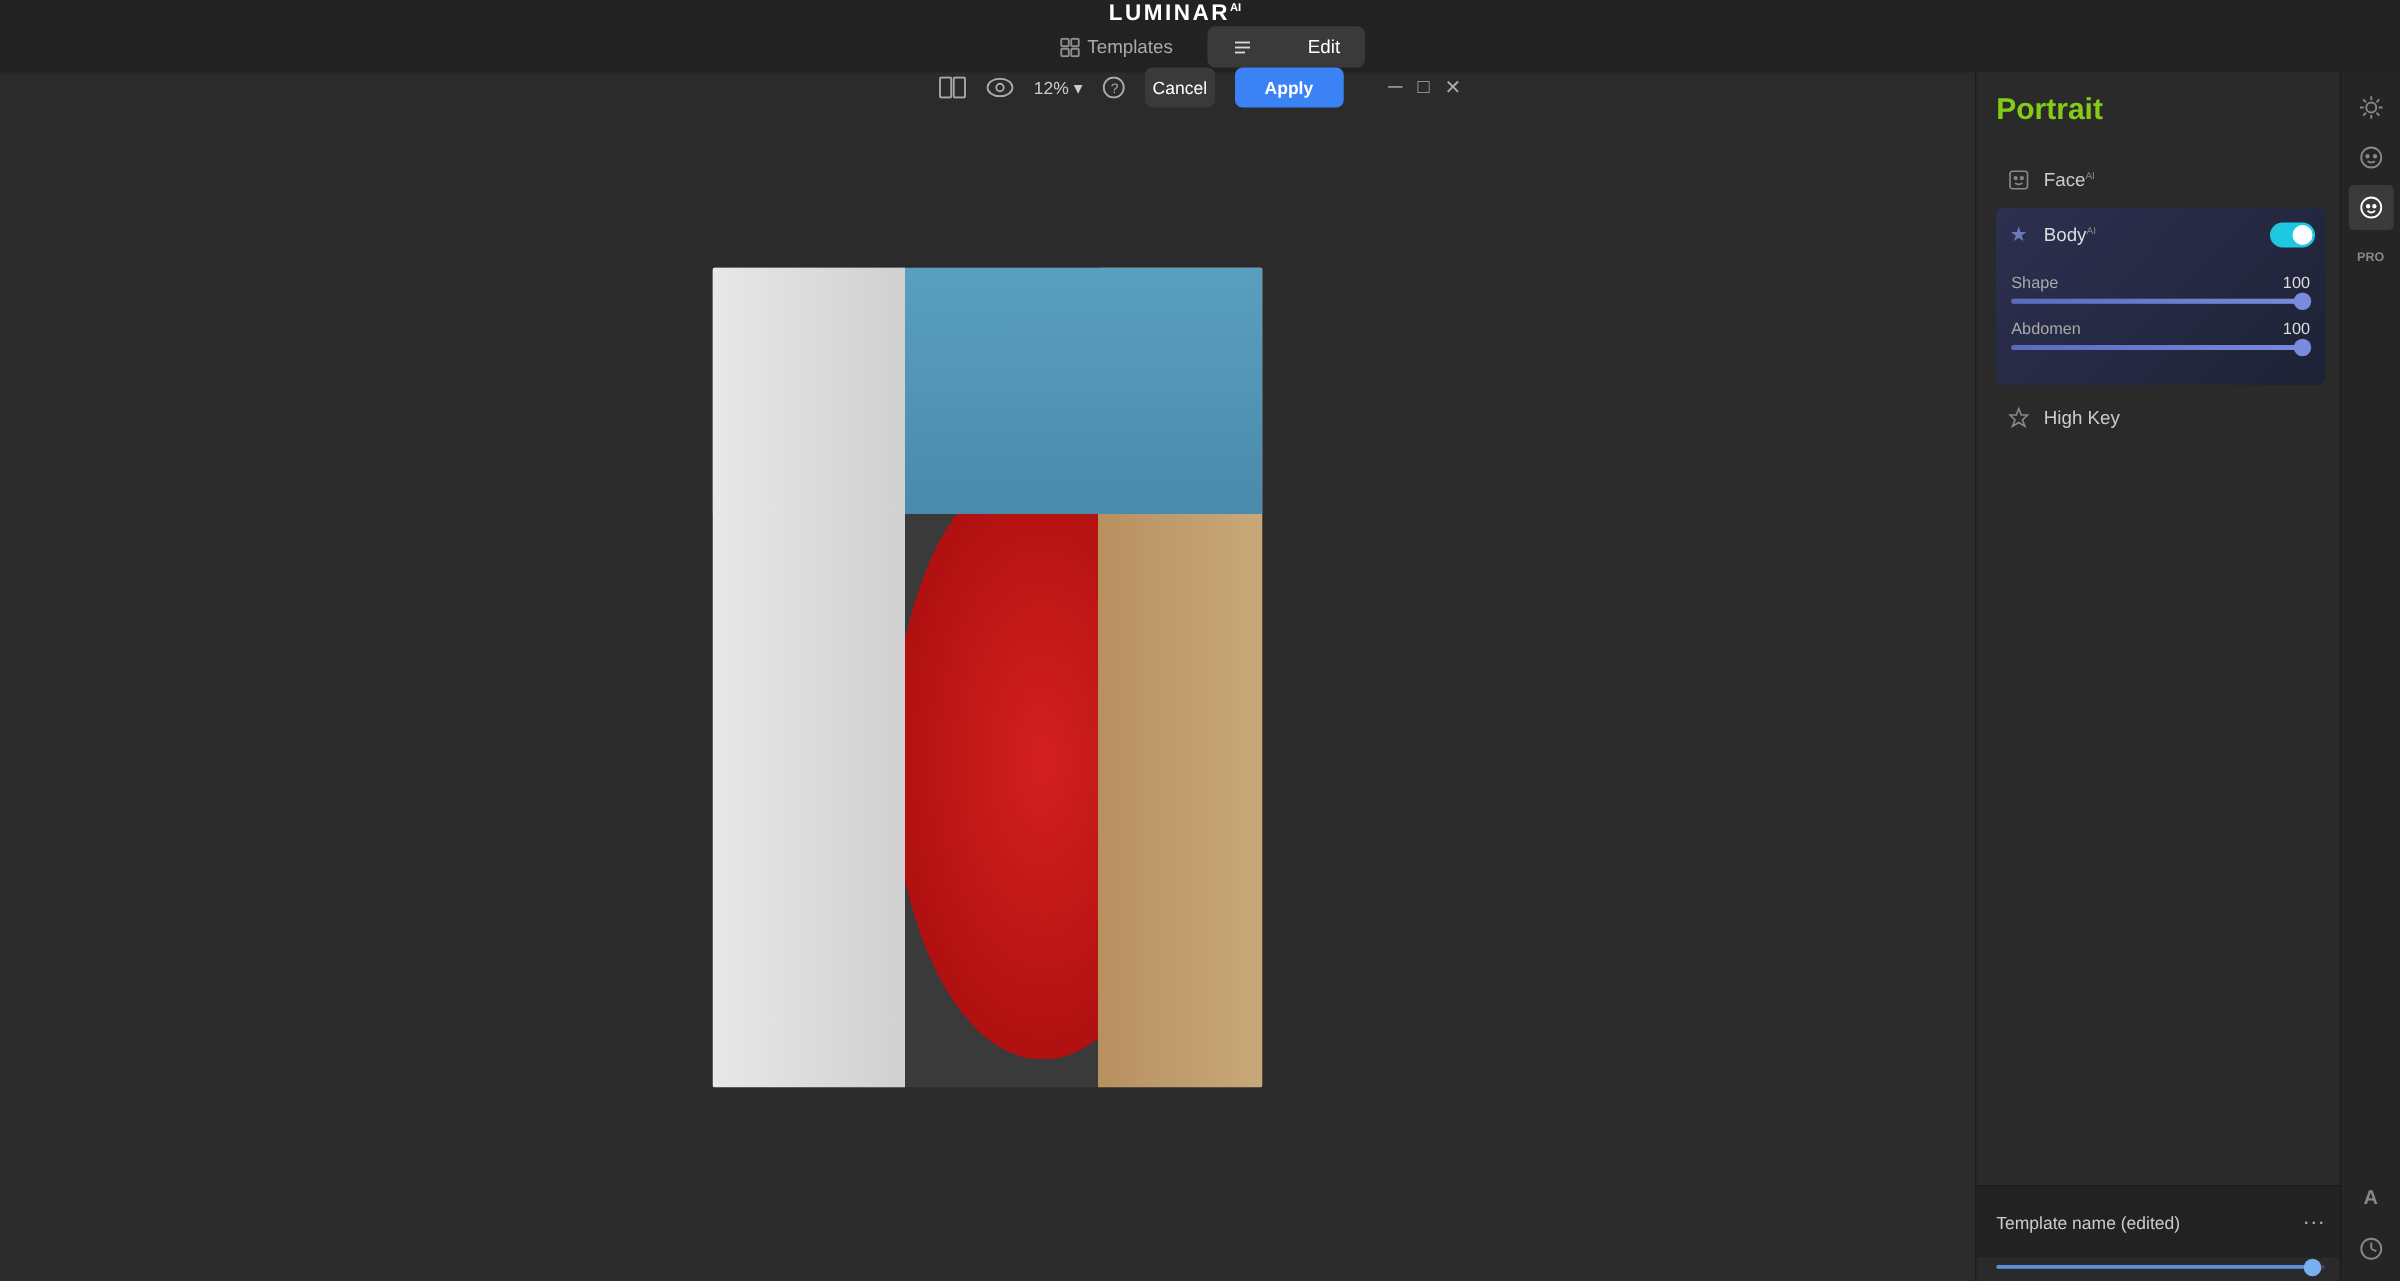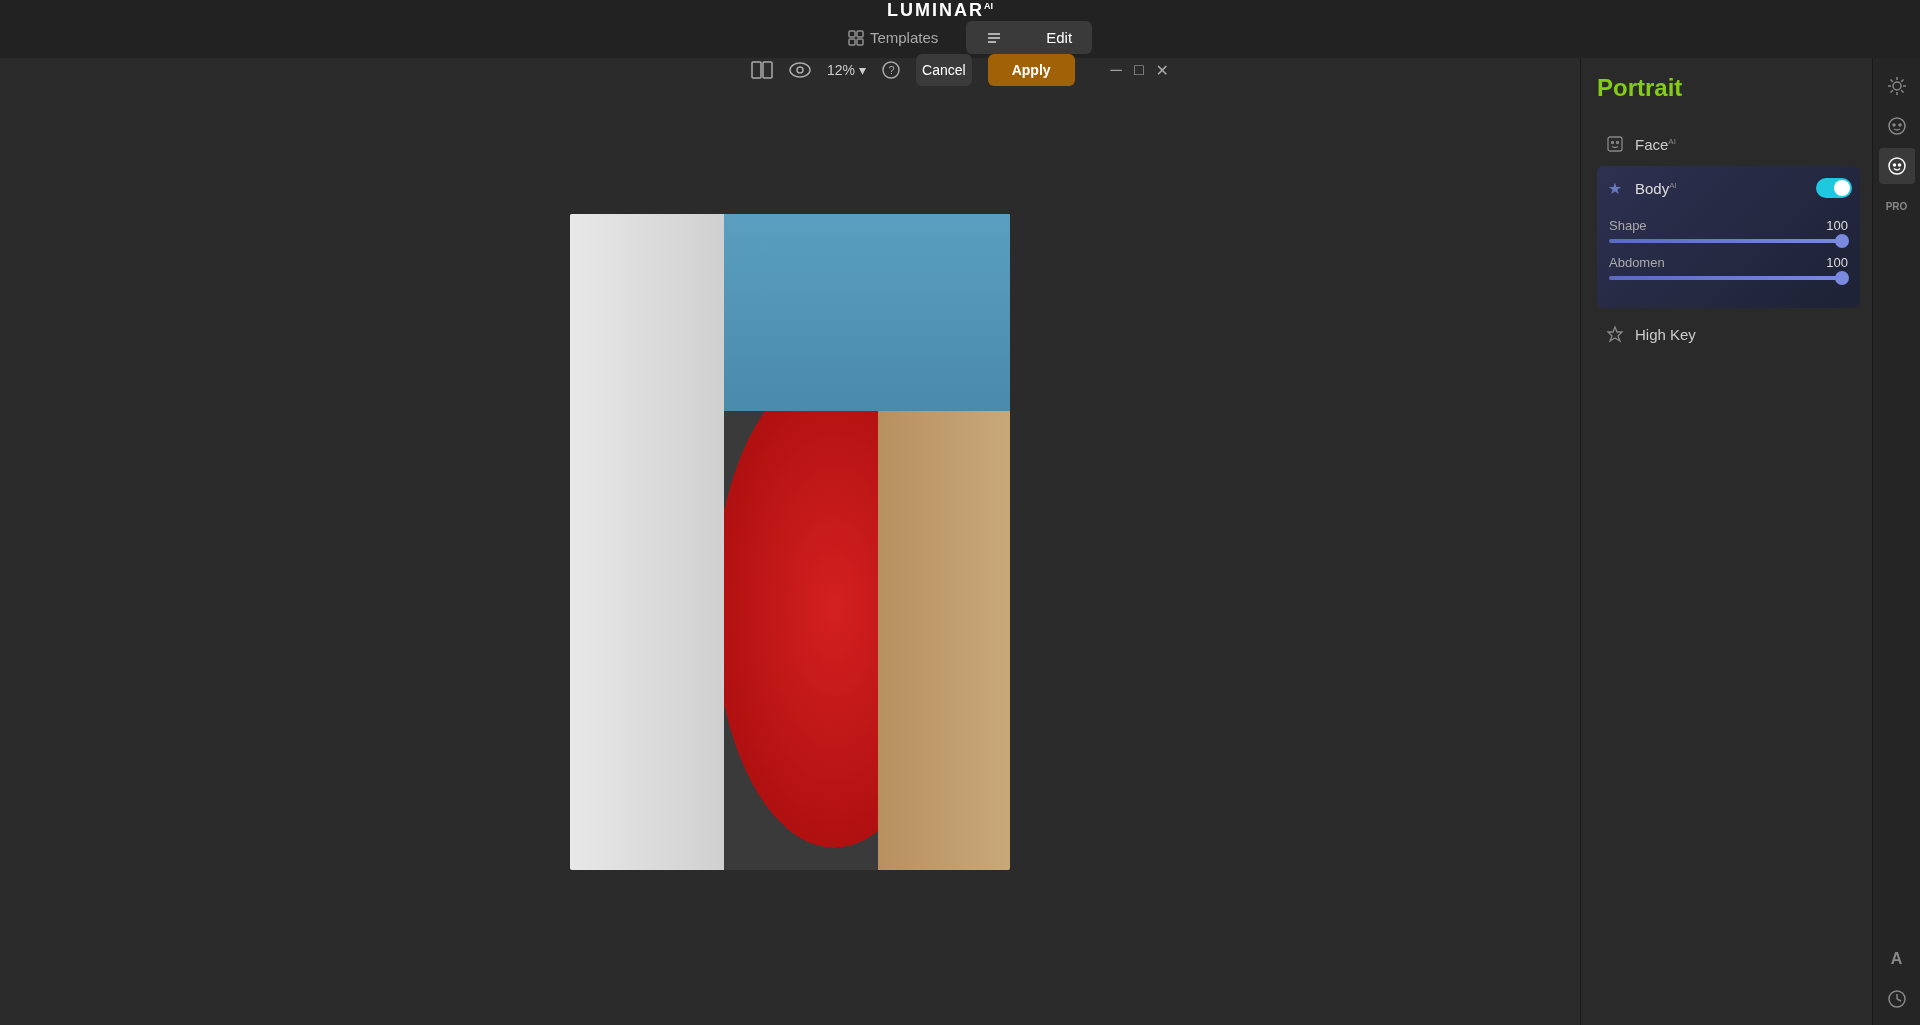--- a/index.html
+++ b/index.html
@@ -89,21 +89,21 @@
     .btn-cancel {
       background: #3a3a3a;
       color: #fff;
       border: none;
       padding: 8px 6px;
       border-radius: 6px;
       font-size: 14px;
       cursor: pointer;
     }
     .btn-apply {
-      background: #a16207;
+      background: #3b82f6;
       color: #fff;
       border: none;
       padding: 8px 24px;
       border-radius: 6px;
       font-size: 14px;
       font-weight: 600;
       cursor: pointer;
     }
     .win-controls {
       display: flex;
@@ -526,20 +526,31 @@
       <div class="highkey-row section-row">
         <div class="section-icon">
           <svg width="18" height="18" viewBox="0 0 18 18" fill="none" stroke="#888" stroke-width="1.3">
             <polygon points="9,2 11,7 16,7 12,11 14,16 9,13 4,16 6,11 2,7 7,7"></polygon>
           </svg>
         </div>
         <span class="section-label">High Key</span>
       </div>
     </div>
 
+    <div class="bottom-section">
+      <div class="bottom-bar">
+        <span class="template-name">Template name (edited)</span>
+        <button class="dots-btn">···</button>
+      </div>
+      <div class="bottom-slider-row" style="padding: 6px 16px 10px; padding-right: 60px;">
+        <div class="bottom-slider-track">
+          <div class="bottom-slider-thumb"></div>
+        </div>
+      </div>
+    </div>
 
     <div class="panel-icons">
       <button class="panel-icon-btn">
         <svg width="20" height="20" viewBox="0 0 20 20" fill="none" stroke="#888" stroke-width="1.5">
           <circle cx="10" cy="10" r="4"></circle>
           <line x1="10" y1="1" x2="10" y2="4"></line>
           <line x1="10" y1="16" x2="10" y2="19"></line>
           <line x1="1" y1="10" x2="4" y2="10"></line>
           <line x1="16" y1="10" x2="19" y2="10"></line>
           <line x1="3.5" y1="3.5" x2="5.8" y2="5.8"></line>

